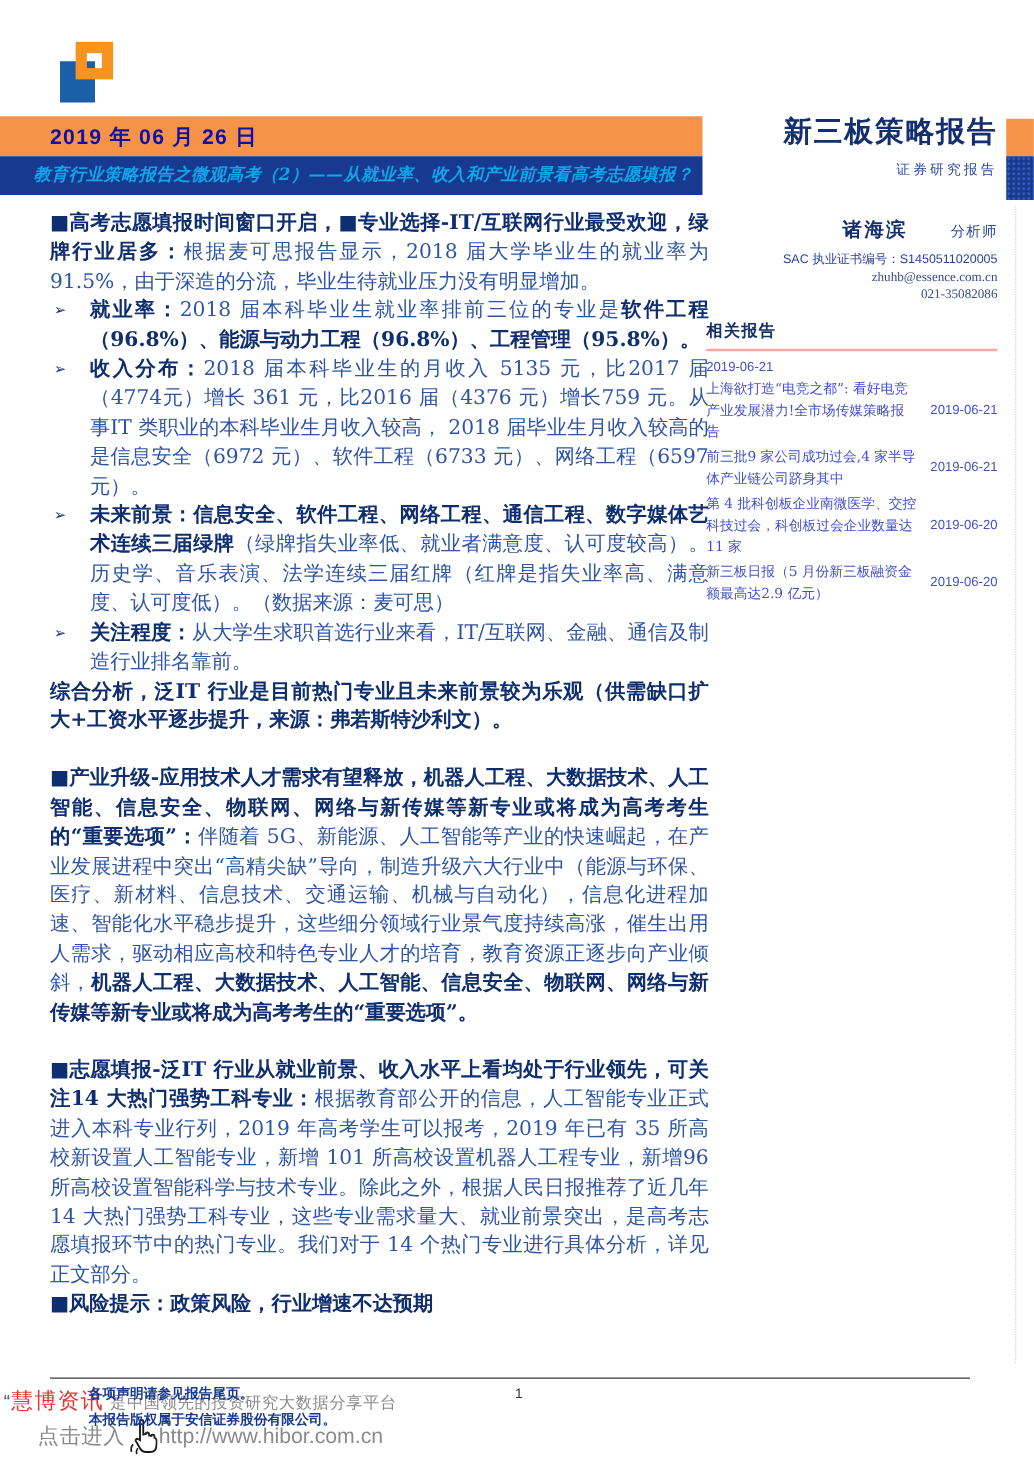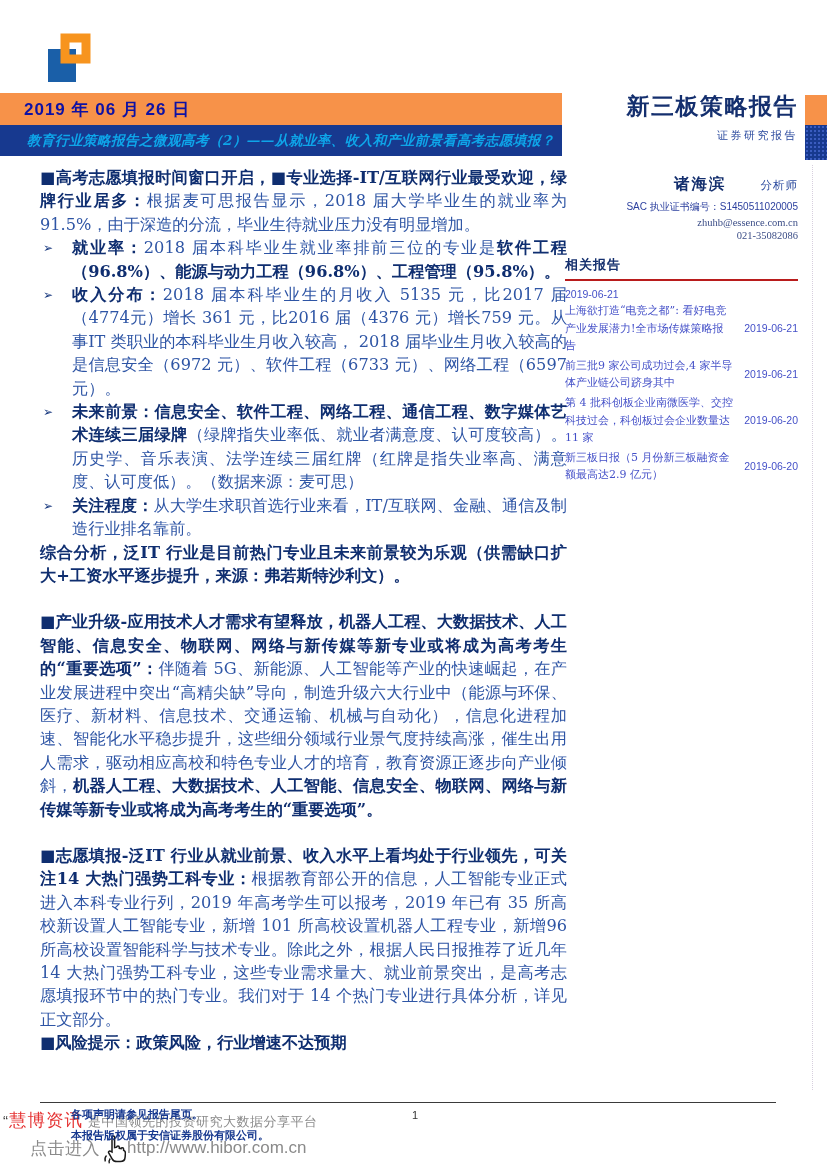--- a/index.html
+++ b/index.html
@@ -6,40 +6,40 @@
   body{width:827px;height:1169px;position:relative;background:#fff;overflow:hidden;
        font-family:"DejaVu Serif",serif;}
   .abs{position:absolute;}
 
   
   .logo-row{left:46px;top:32px;display:flex;align-items:flex-start;gap:10px;}
   .logo-text-cn{font-family:"Liberation Sans",sans-serif;font-size:27px;color:#77787b;letter-spacing:7px;line-height:30px;margin-top:6px;}
   .logo-text-en{font-family:"Liberation Sans",sans-serif;font-size:10.5px;color:#77787b;letter-spacing:1.6px;margin-top:3px;}
 
   .date-banner{left:0;top:93px;width:562px;height:32px;background:#F79249;}
-  .date-banner span{display:block;padding-left:24px;line-height:33px;font-family:"Liberation Sans",sans-serif;
+  .date-banner span{display:block;padding-left:40px;line-height:33px;font-family:"Liberation Sans",sans-serif;
        font-weight:bold;font-size:17px;color:#0d11a5;letter-spacing:1px;}
   .title-banner{left:0;top:125px;width:562px;height:31px;background:#17398F;}
   .title-banner span{display:block;padding-left:27px;line-height:31px;color:#0ea5e9;font-weight:bold;
        font-style:italic;font-size:13.6px;letter-spacing:0.4px;white-space:nowrap;}
   .corner-orange{left:805px;top:95px;width:22px;height:30px;background:#F79249;}
   .corner-navy{left:805px;top:125px;width:22px;height:35px;background:#17398F;
        background-image:radial-gradient(#3a5cc0 1px, transparent 1.2px);background-size:4px 4px;}
 
   
   .right-col{left:565px;top:91px;width:233px;}
   .report-type{font-size:23px;font-weight:bold;color:#142F6E;text-align:right;letter-spacing:1.5px;line-height:30px;}
   .report-subtype{font-size:11px;color:#2B4A9E;text-align:right;letter-spacing:2.5px;margin-top:7px;}
   .analyst-row{display:flex;justify-content:flex-end;align-items:baseline;gap:34px;margin-top:31px;}
   .analyst-name{font-size:15.5px;font-weight:bold;color:#142F6E;letter-spacing:2px;}
   .analyst-role{font-size:11.5px;color:#2B4A9E;letter-spacing:1px;}
   .analyst-sac{font-size:10px;color:#2b3f9e;text-align:right;margin-top:5px;font-family:"Liberation Sans",sans-serif;}
   .analyst-email,.analyst-phone{font-size:10.5px;color:#3A4C86;text-align:right;margin-top:2.5px;font-family:Liberation Serif, serif;}
   .related-title{margin-top:15px;font-size:13px;font-weight:bold;color:#142F6E;letter-spacing:1px;
-       padding-bottom:5px;border-bottom:2px solid #b91c1c;}
+       padding-bottom:5px;border-bottom:2px solid #fca5a5;}
   .related-list{margin-top:7px;}
   .related-item{display:flex;justify-content:space-between;align-items:center;margin-bottom:2px;}
   .related-item .rtitle{width:168px;font-size:11px;line-height:17.6px;color:#4450C8;}
   .related-item .rdate{font-size:10.5px;color:#4450C8;font-family:"Liberation Sans",sans-serif;white-space:nowrap;}
 
   
   .main-col{left:40px;top:166px;width:527px;font-size:16.2px;line-height:23.4px;
        text-align:justify;color:#2E55A5;}
   .main-col b{color:#0F2E70;}
   .para.gap{margin-top:23px;}

